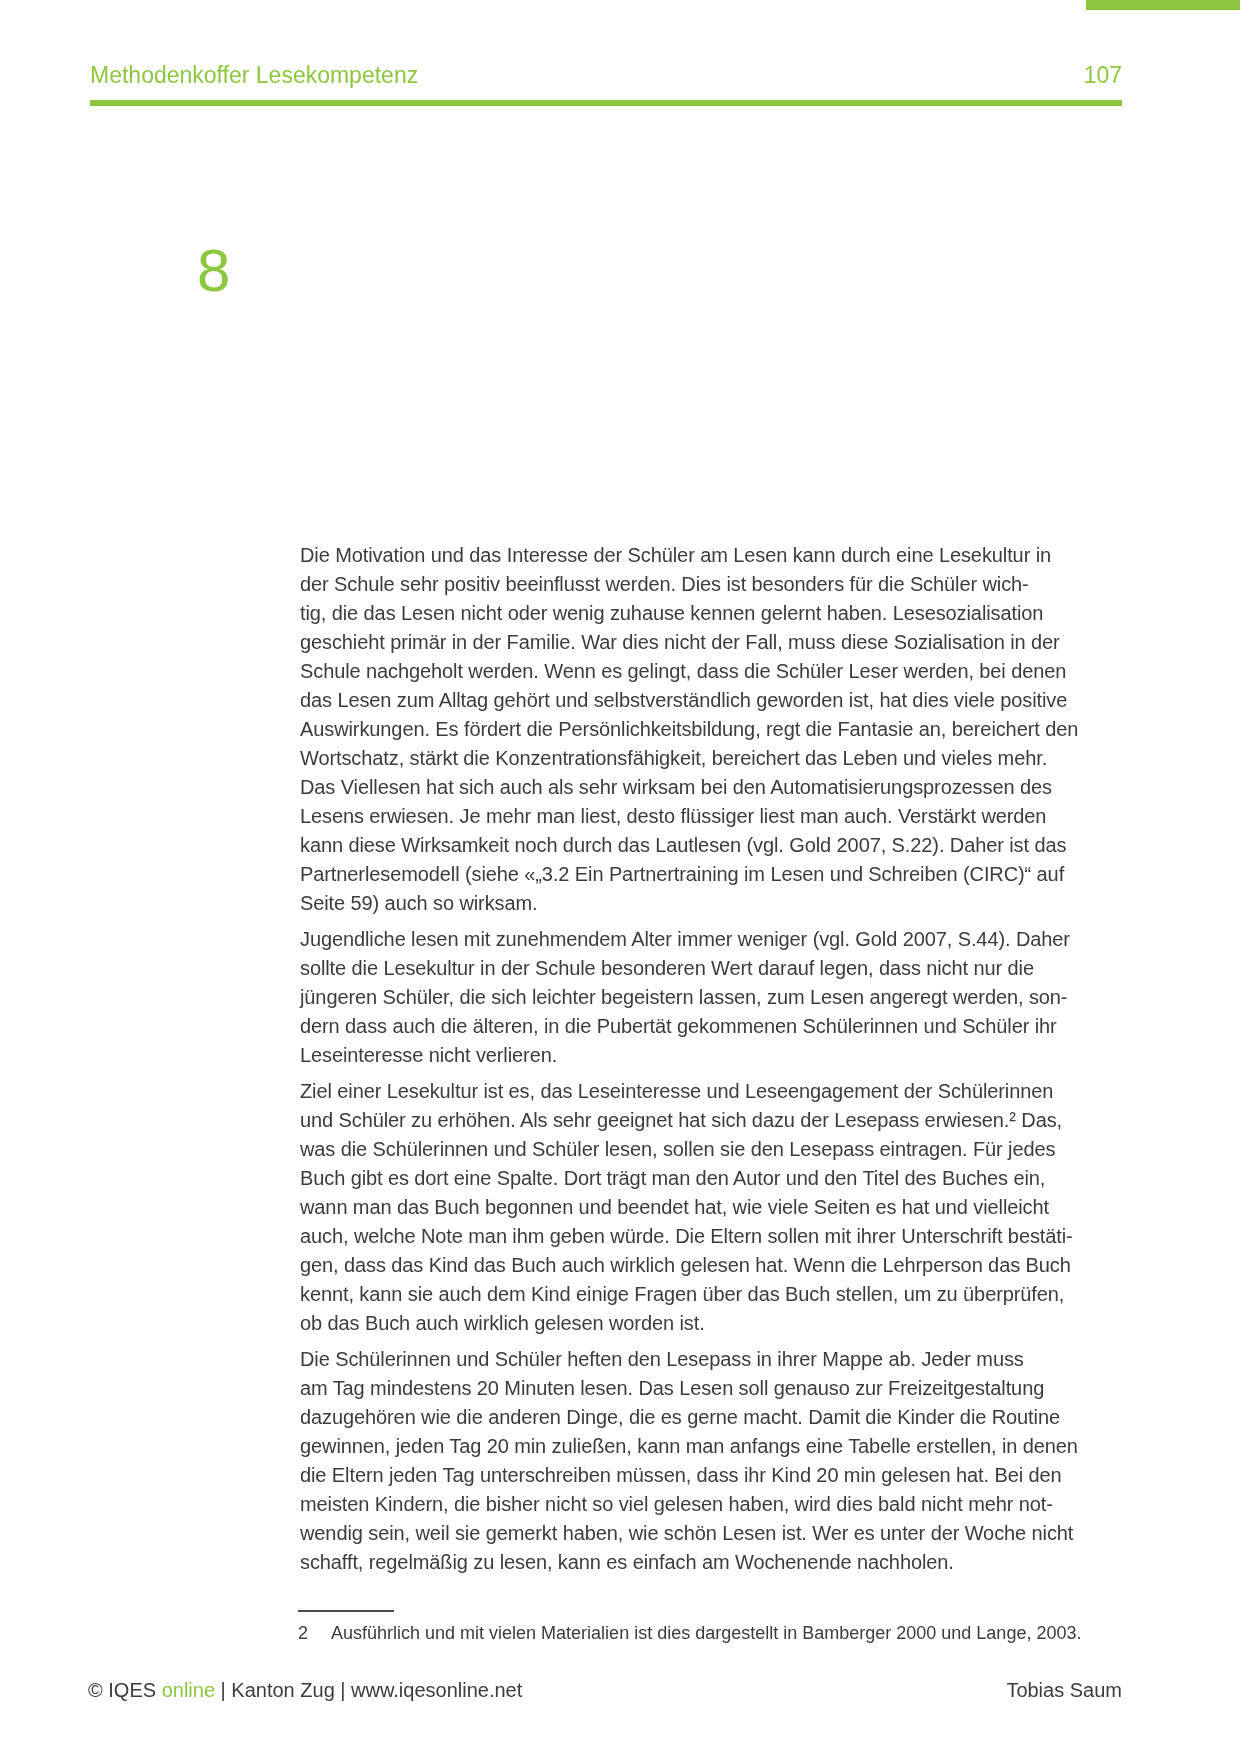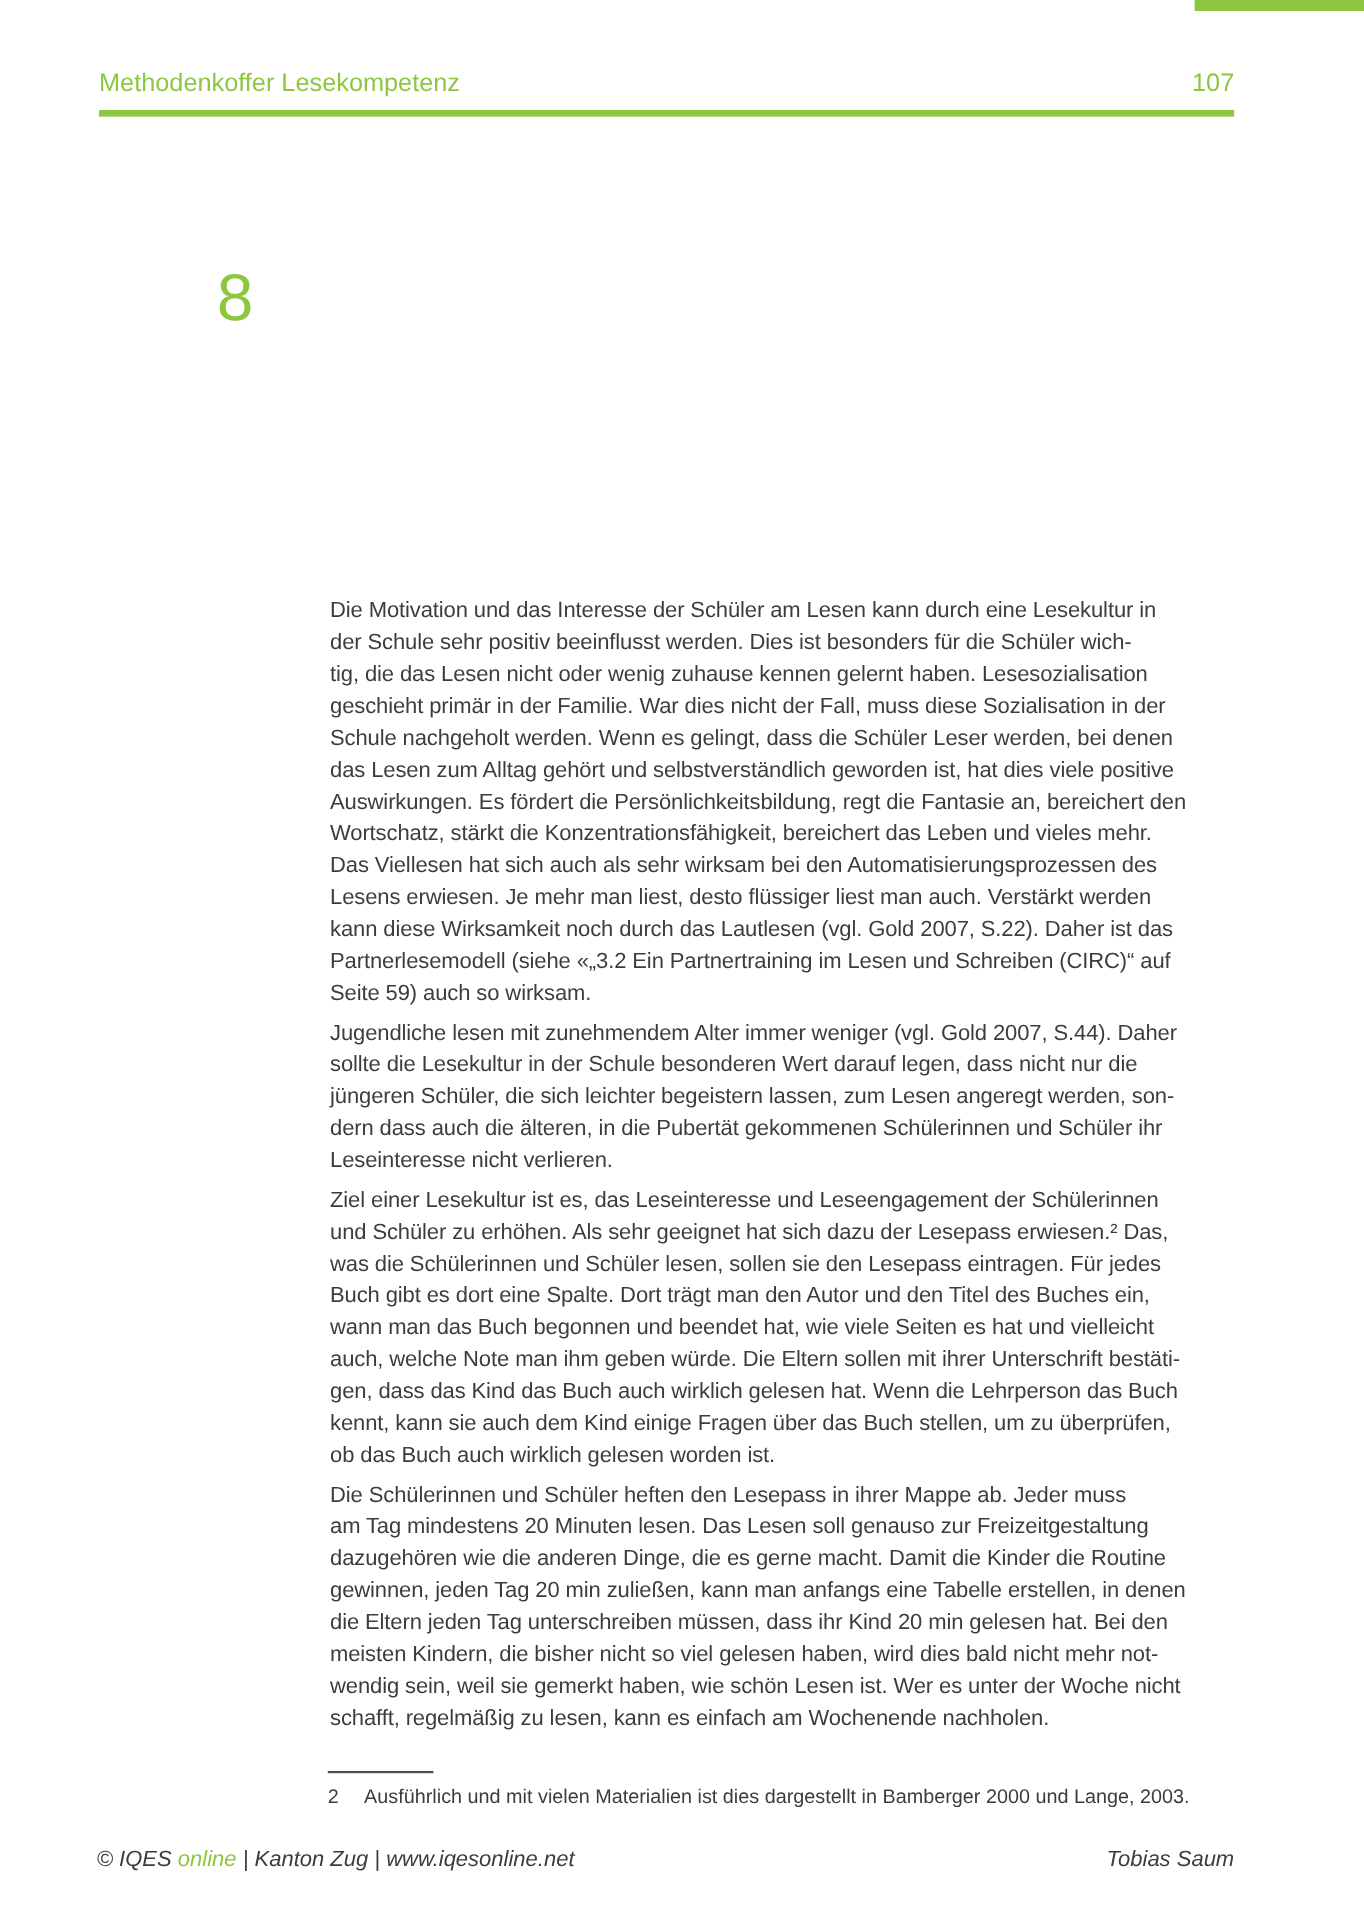--- a/index.html
+++ b/index.html
@@ -24,21 +24,21 @@
     font-size:20px; font-weight:300; color:var(--text);margin-top:36px; }
   .body p { margin:0 0 7px 0; line-height:29px; white-space:pre; letter-spacing:-0.1px; }
 
   .footnote-rule { position:absolute; left:298px; top:1610px; width:96px; height:2px; background:#4d4d4d; }
   .footnote { position:absolute; left:298px; top:1621px; width:810px; display:flex;
     font-size:18px; font-weight:300; color:var(--text); line-height:24px; }
   .footnote-marker { width:33px; flex:none; }
 
   .footer { position:absolute; left:88px; top:1678px; width:1034px; display:flex;
     justify-content:space-between; align-items:baseline;
-    font-size:20px; font-weight:300; color:var(--text); line-height:24px;font-style:italic; }
+    font-size:20px; font-weight:300; color:var(--text); line-height:24px; }
   .green-text { color:var(--green); }
 </style>
 </head>
 <body>
 
 <div class="page">
 
   <div class="corner-bar"></div>
 
   <div class="header">

